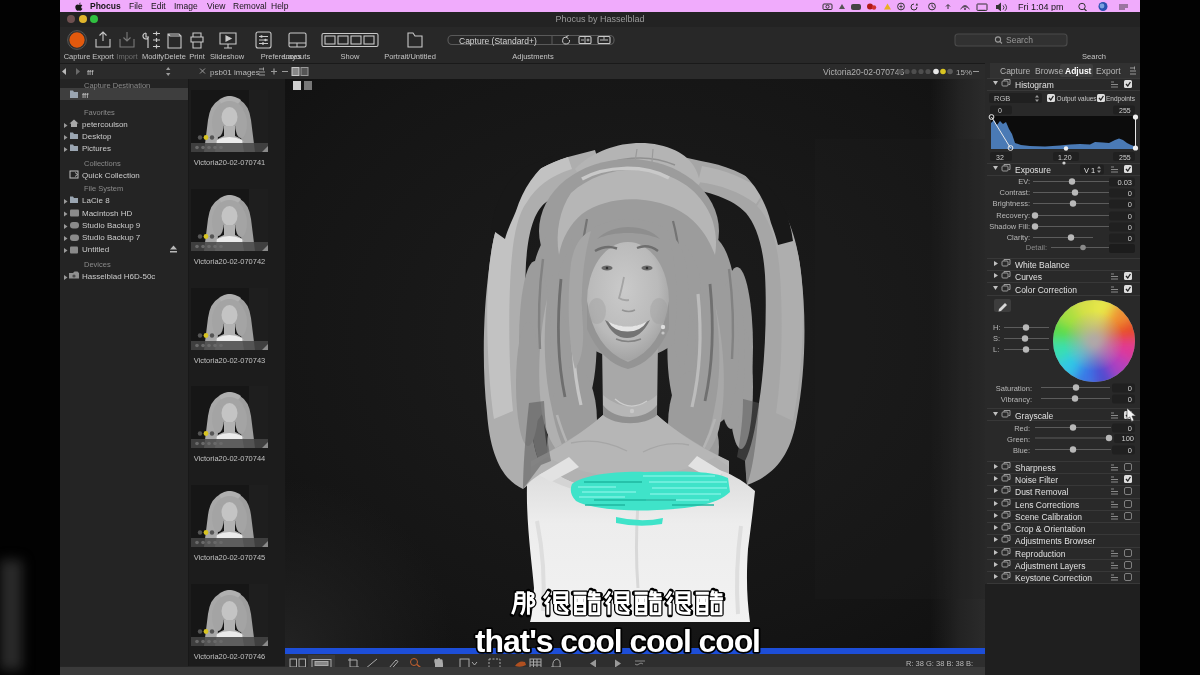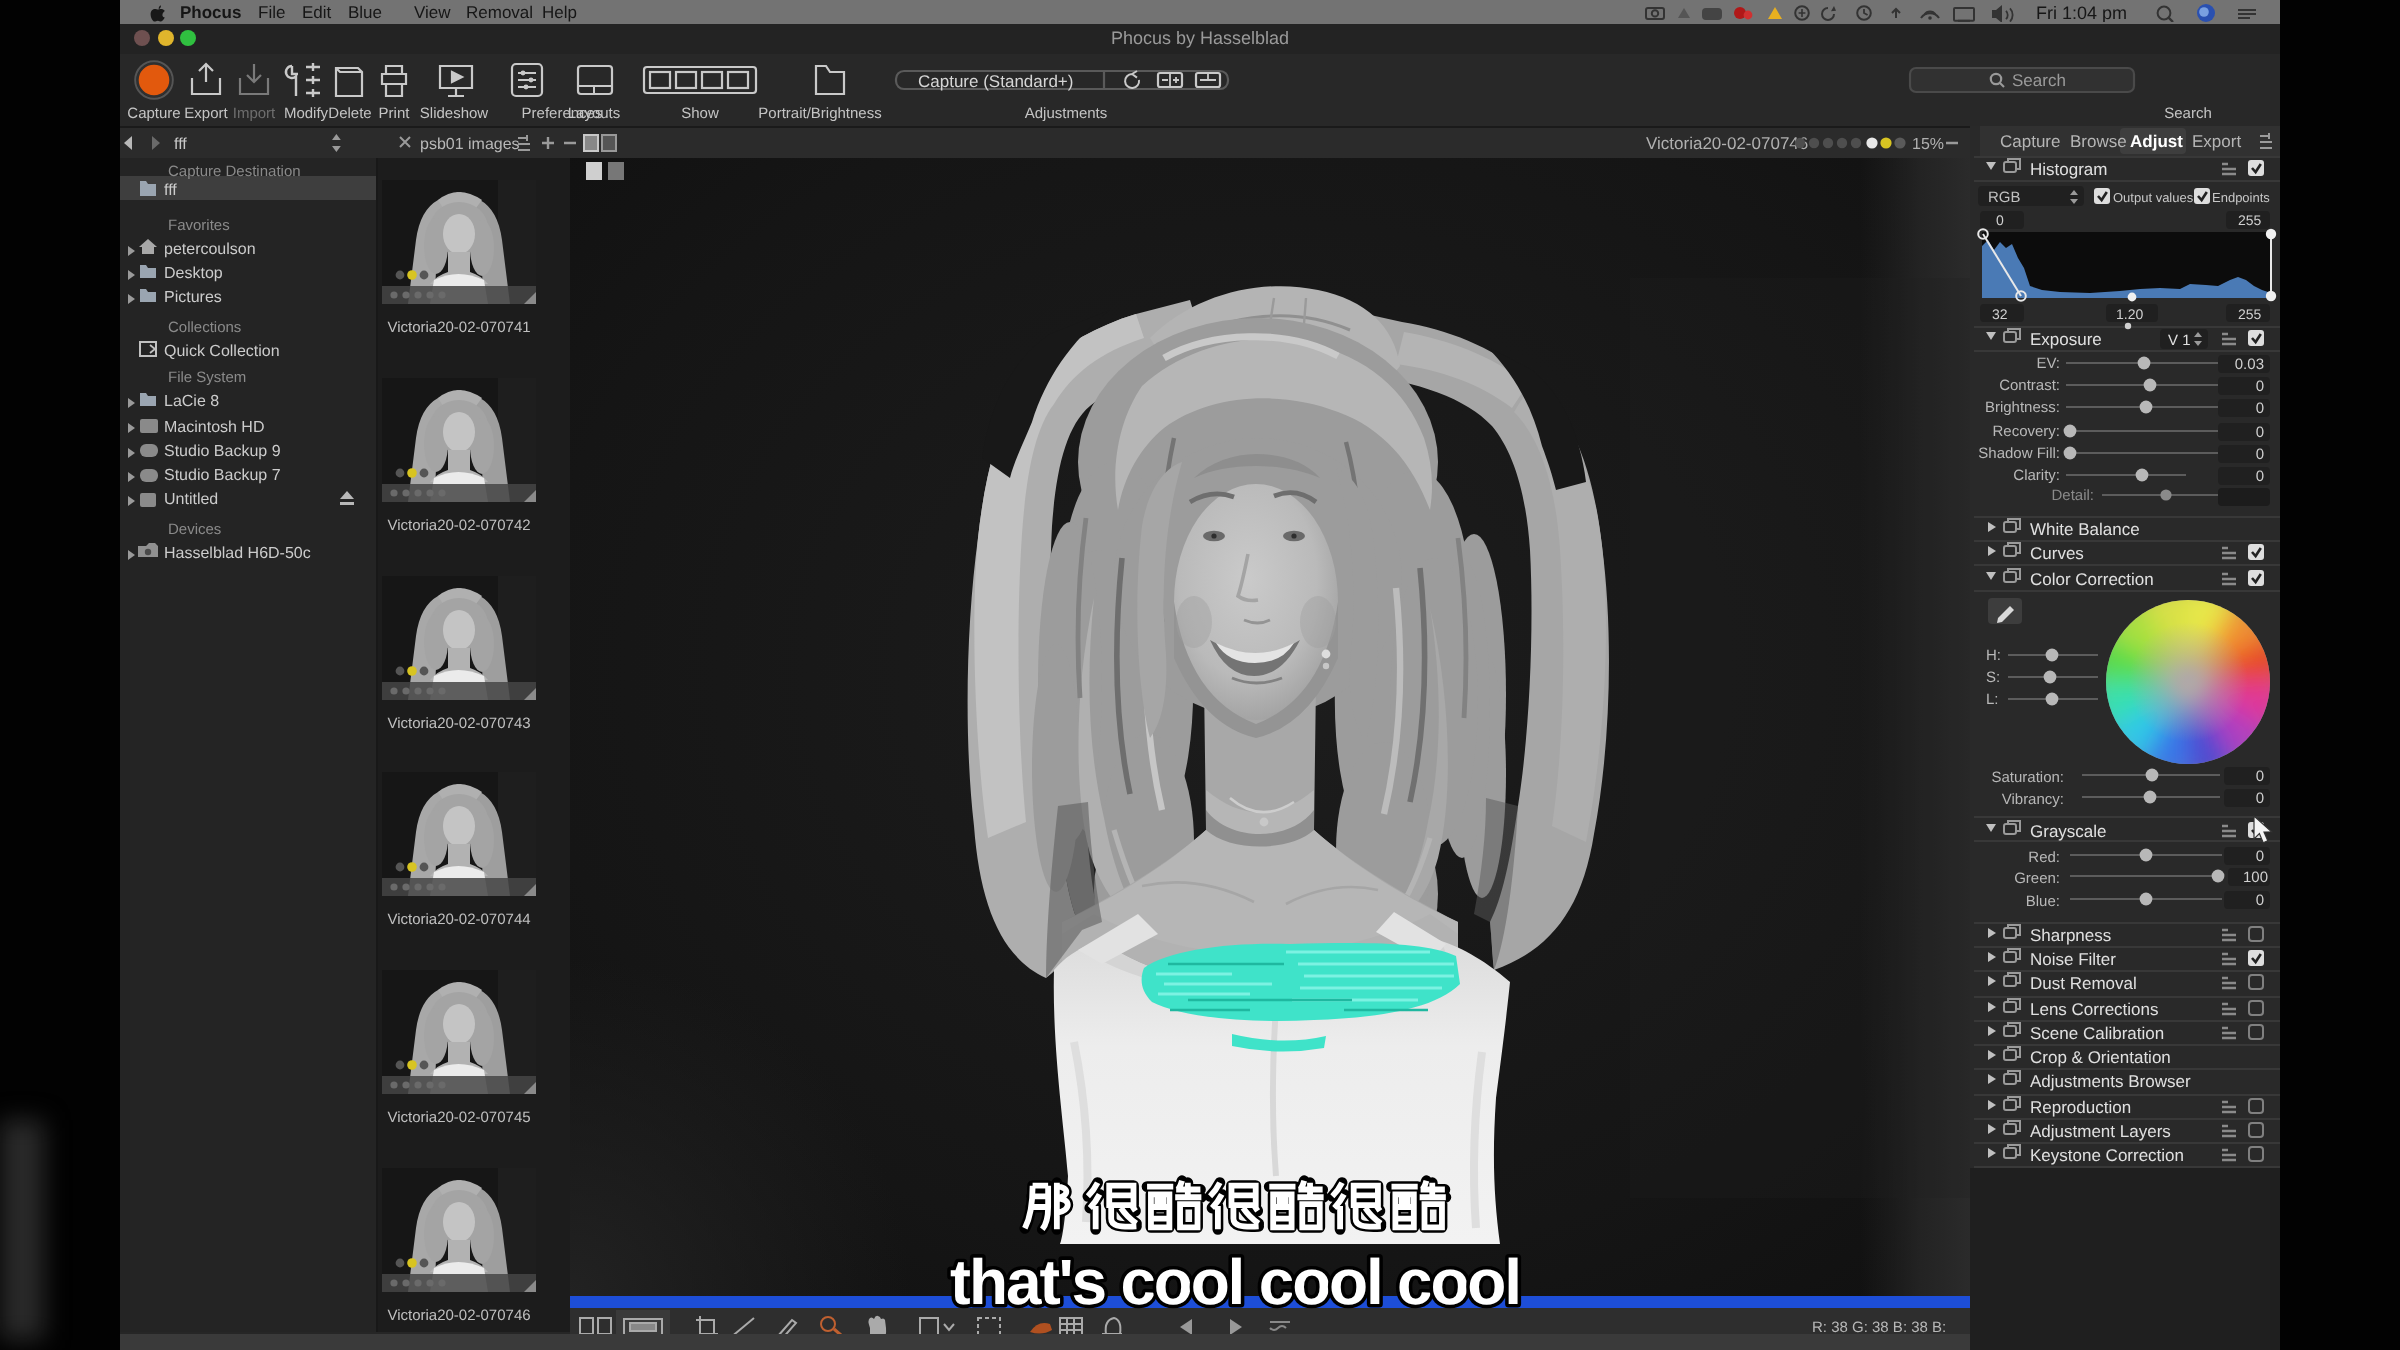--- a/index.html
+++ b/index.html
@@ -1,19 +1,19 @@
 <!DOCTYPE html>
 <html><head><meta charset="utf-8">
 <style>
   html,body{margin:0;padding:0;background:#000;}
   #stage{position:relative;width:1200px;height:675px;background:#020202;overflow:hidden;
     font-family:"Liberation Sans",sans-serif;}
   #screen{position:absolute;left:60px;top:0;width:1080px;height:675px;background:#262626;}
   
-  #menubar{position:absolute;left:0;top:0;width:1080px;height:12px;background:#737373;
+  #menubar{position:absolute;left:0;top:0;width:1080px;height:12px;background:#f0abfc;
     color:#161616;font-size:8.5px;}
   #menubar .l{position:absolute;top:1px;}
   
   #titlebar{position:absolute;left:0;top:12px;width:1080px;height:15px;background:#232323;}
   .tl{position:absolute;top:15px;width:8px;height:8px;border-radius:50%;}
   #wt{position:absolute;top:14px;width:1080px;text-align:center;color:#9a9a9a;font-size:9px;}
   
   #toolbar{position:absolute;left:0;top:27px;width:1080px;height:36px;background:#282828;border-bottom:1px solid #1a1a1a;}
   .tbl{position:absolute;top:25px;color:#c4c4c4;font-size:7.5px;transform:translateX(-50%);white-space:nowrap;}
   
@@ -33,21 +33,21 @@
 <body>
 <div id="stage">
   <div id="screen">
     <div id="menubar">
       <svg class="l" style="left:14px;top:1.5px;" width="10" height="10" viewBox="0 0 10 10">
           <path d="M5.4 2.6 C5.2 1.8 5.6 1 6.4 0.6 C6.6 1.4 6.2 2.2 5.4 2.6 Z M7.2 5.6 C7.2 4.6 7.8 3.9 8.4 3.5 C7.9 2.8 7.2 2.5 6.5 2.5 C5.8 2.5 5.4 2.8 5 2.8 C4.6 2.8 4.1 2.5 3.5 2.5 C2.4 2.5 1.3 3.4 1.3 5.1 C1.3 6.9 2.5 8.8 3.3 8.8 C3.8 8.8 4.2 8.4 4.9 8.4 C5.6 8.4 5.9 8.8 6.5 8.8 C7.2 8.8 8 7.6 8.4 6.8 C7.7 6.5 7.2 6.2 7.2 5.6 Z" fill="#181818"></path>
         </svg>
       <span class="l" style="left:30px;font-weight:bold;">Phocus</span>
       <span class="l" style="left:69px;">File</span>
       <span class="l" style="left:91px;">Edit</span>
-      <span class="l" style="left:114px;">Blue</span>
+      <span class="l" style="left:114px;">Image</span>
       <span class="l" style="left:147px;">View</span>
       <span class="l" style="left:173px;">Removal</span>
       <span class="l" style="left:211px;">Help</span>
       <svg class="l" style="left:762px;top:2px;" width="310" height="9" viewBox="0 0 310 9">
         <g fill="none" stroke="#333" stroke-width="1">
           <rect x="1" y="2" width="9" height="5.5" rx="1"></rect>
             <circle cx="5.5" cy="4.7" r="1.6"></circle>
           <path d="M17 7 L20 2 L23 7 Z" fill="#555" stroke="none"></path>
           <rect x="29" y="2" width="10" height="6" rx="2" fill="#444" stroke="none"></rect>
           <circle cx="48" cy="4.5" r="3" fill="#b01818" stroke="none"></circle>
@@ -128,21 +128,21 @@
       <span class="tbl" style="left:17px;">Capture</span>
       <span class="tbl" style="left:43px;">Export</span>
       <span class="tbl" style="left:67px;color:#6e6e6e;">Import</span>
       <span class="tbl" style="left:93px;">Modify</span>
       <span class="tbl" style="left:115px;">Delete</span>
       <span class="tbl" style="left:137px;">Print</span>
       <span class="tbl" style="left:167px;">Slideshow</span>
       <span class="tbl" style="left:203px;padding-left:36px;">Preferences</span>
       <span class="tbl" style="left:237px;">Layouts</span>
       <span class="tbl" style="left:290px;">Show</span>
-      <span class="tbl" style="left:350px;">Portrait/Brightness</span>
+      <span class="tbl" style="left:350px;">Portrait/Untitled</span>
       <span class="tbl" style="left:473px;">Adjustments</span>
       <span class="tbl" style="left:1034px;">Search</span>
     </div>
     <div id="navrow">
       <svg width="1080" height="15" viewBox="0 0 1080 15" style="position:absolute;left:0;top:0;">
 
         <path d="M2 7.5 L6 4 V11 Z" fill="#b8b8b8"></path>
         <path d="M16 4 V11 L20 7.5 Z" fill="#6a6a6a"></path>
         <text x="27" y="10.5" font-size="8" fill="#c8c8c8">fff</text>
         <path d="M106 6 l2.2 -3 l2.2 3 Z M106 9 l2.2 3 l2.2 -3 Z" fill="#9a9a9a"></path>

